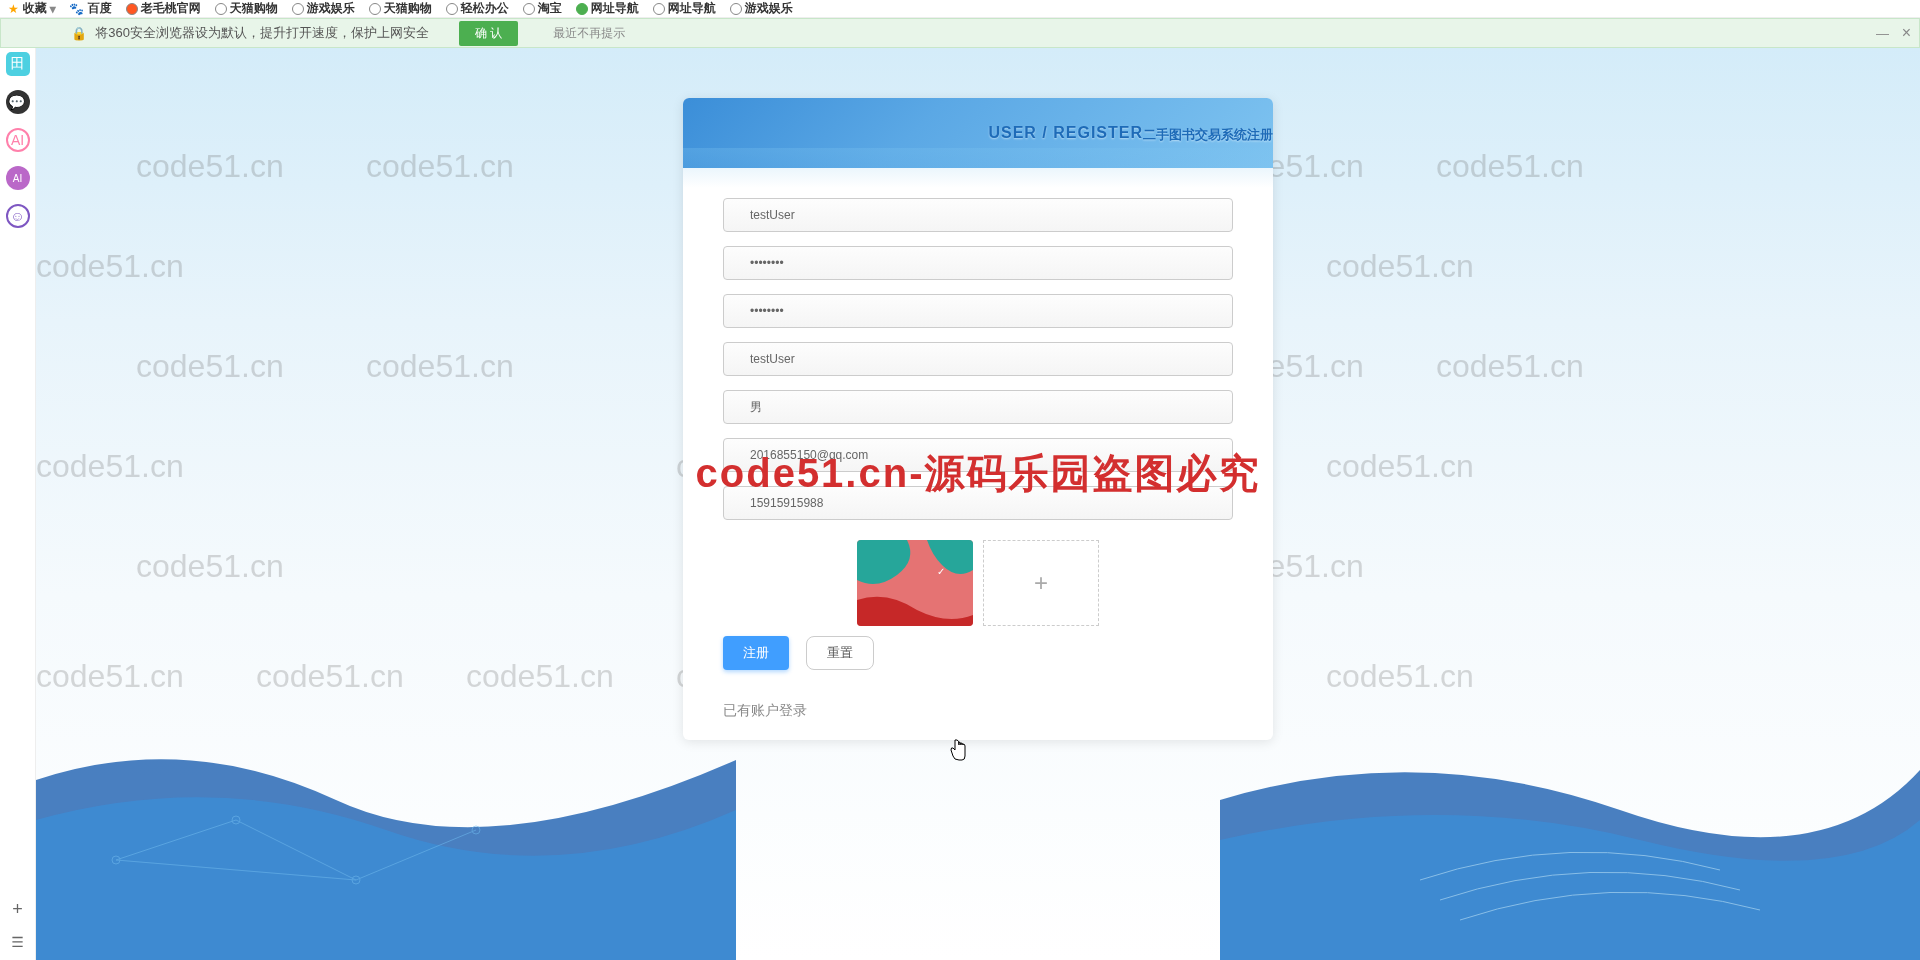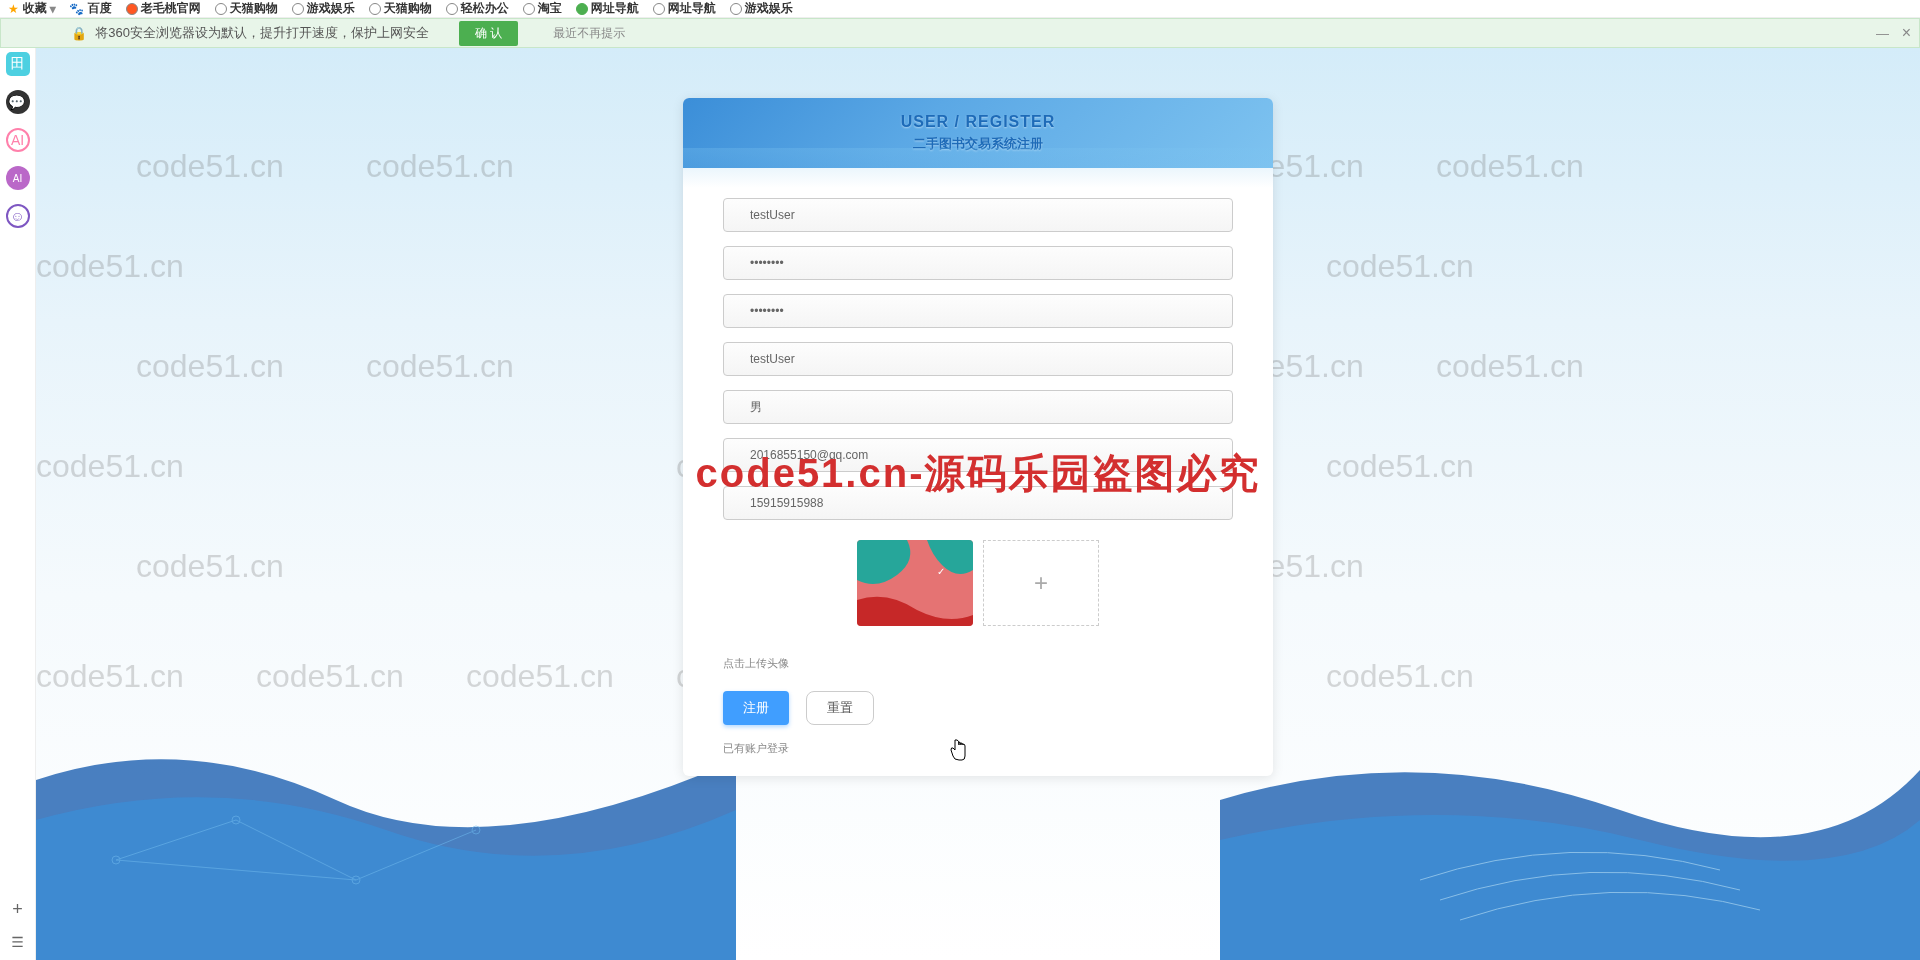--- a/index.html
+++ b/index.html
@@ -30,42 +30,42 @@
 .main-area { position: absolute; left: 36px; top: 48px; right: 0; bottom: 0; background: linear-gradient(180deg, #d4ecf9 0%, #e8f4fb 30%, #f5fafd 60%, #ffffff 100%); overflow: hidden; }
 .wave-bottom-left { position: absolute; bottom: 0; left: 0; width: 700px; height: 280px; }
 .wave-bottom-right { position: absolute; bottom: 0; right: 0; width: 700px; height: 280px; }
 
 
 .watermark { position: absolute; color: rgba(100,100,100,0.25); font-size: 32px; font-family: Arial; pointer-events: none; white-space: nowrap; }
 .watermark-red { position: absolute; color: #d32f2f; font-size: 40px; font-weight: bold; pointer-events: none; z-index: 100; left: 50%; top: 398px; transform: translateX(-50%); letter-spacing: 2px; text-align: right; }
 
 
 .register-panel { position: absolute; left: 50%; top: 50px; transform: translateX(-50%); width: 590px; background: #fff; border-radius: 6px; box-shadow: 0 2px 12px rgba(0,0,0,0.1); overflow: hidden; z-index: 10; }
-.panel-header { height: 70px; background: linear-gradient(135deg, #3b8ed8 0%, #5ba8e5 40%, #7ec3f0 100%); display: flex; flex-direction: column; align-items: center; justify-content: center; position: relative; }
+.panel-header { height: 70px; background: linear-gradient(135deg, #3b8ed8 0%, #5ba8e5 40%, #7ec3f0 100%); display: flex; flex-direction: row; align-items: center; justify-content: flex-end; position: relative; }
 .panel-header::after { content: ""; position: absolute; bottom: -20px; left: 0; right: 0; height: 40px; background: linear-gradient(180deg, rgba(123,195,240,0.3), transparent); }
 .panel-title-en { color: #1e6bb8; font-size: 16px; font-weight: bold; letter-spacing: 1px; text-shadow: 0 1px 2px rgba(255,255,255,0.5); }
 .panel-title-cn { color: #1e6bb8; font-size: 13px; font-weight: bold; margin-top: 4px; text-shadow: 0 1px 2px rgba(255,255,255,0.5); }
 
 .panel-body { padding: 30px 40px 20px; position: relative; }
 .form-input, .form-select { width: 100%; height: 34px; border: 1px solid #ccc; border-radius: 4px; padding: 0 26px; font-size: 12px; color: #666; margin-bottom: 14px; background: linear-gradient(#fdfdfd, #f5f5f5); }
 .form-input::placeholder { color: #aaa; }
 .form-select { appearance: none; cursor: pointer; }
 
 .upload-area { display: flex; gap: 10px; margin-top: 6px; margin-bottom: 10px; justify-content: center; }
 .upload-preview { width: 116px; height: 86px; border-radius: 4px; overflow: hidden; position: relative; }
 .upload-preview svg { width: 100%; height: 100%; }
 .upload-add { width: 116px; height: 86px; border: 1px dashed #ccc; display: flex; align-items: center; justify-content: center; color: #aaa; font-size: 24px; cursor: pointer; background: #fff; }
 
 .upload-hint { font-size: 11px; color: #888; margin-top: 30px; margin-bottom: 20px; }
 
 .btn-row { display: flex; gap: 17px; margin-top: 10px; }
 .btn-primary { background: #409eff; color: #fff; border: none; padding: 7px 20px; border-radius: 4px; font-size: 13px; cursor: pointer; box-shadow: 0 2px 4px rgba(64,158,255,0.4); }
 .btn-default { background: #fff; color: #555; border: 1px solid #ccc; padding: 7px 20px; border-radius: 8px; font-size: 13px; cursor: pointer; }
 
-.login-link { font-size: 11px; color: #888; margin-top: 16px; cursor: pointer; display: inline-block; }
+.login-link { font-size: 14px; color: #888; margin-top: 32px; cursor: pointer; display: inline-block; }
 
 .cursor-hand { position: absolute; z-index: 200; left: 50%; top: 690px; margin-left: -30px; pointer-events: none; }
 </style>
 </head>
 <body>
 
 <div class="bookmarks-bar">
   <span class="fav-star">★</span>
   <span class="bm-item">
       <span>收藏</span>
@@ -204,21 +204,20 @@
             <rect width="116" height="86" fill="#e57373"></rect>
             <path d="M0,0 L50,0 Q60,20 40,35 Q20,50 0,40 Z" fill="#26a69a"></path>
             <path d="M70,0 L116,0 L116,30 Q100,40 85,25 Q75,15 70,0 Z" fill="#26a69a"></path>
             <path d="M0,60 Q30,50 60,70 Q90,85 116,75 L116,86 L0,86 Z" fill="#c62828"></path>
             <text x="80" y="35" fill="#fff" font-size="10">✓</text>
           </svg>
         </div>
         <div class="upload-add">+</div>
       </div>
 
-      <div class="upload-hint">点击上传头像</div>
 
       <div class="btn-row">
         <button class="btn-primary">注册</button>
         <button class="btn-default">重置</button>
       </div>
 
       <a class="login-link">已有账户登录</a>
     </div>
   </div>
 

